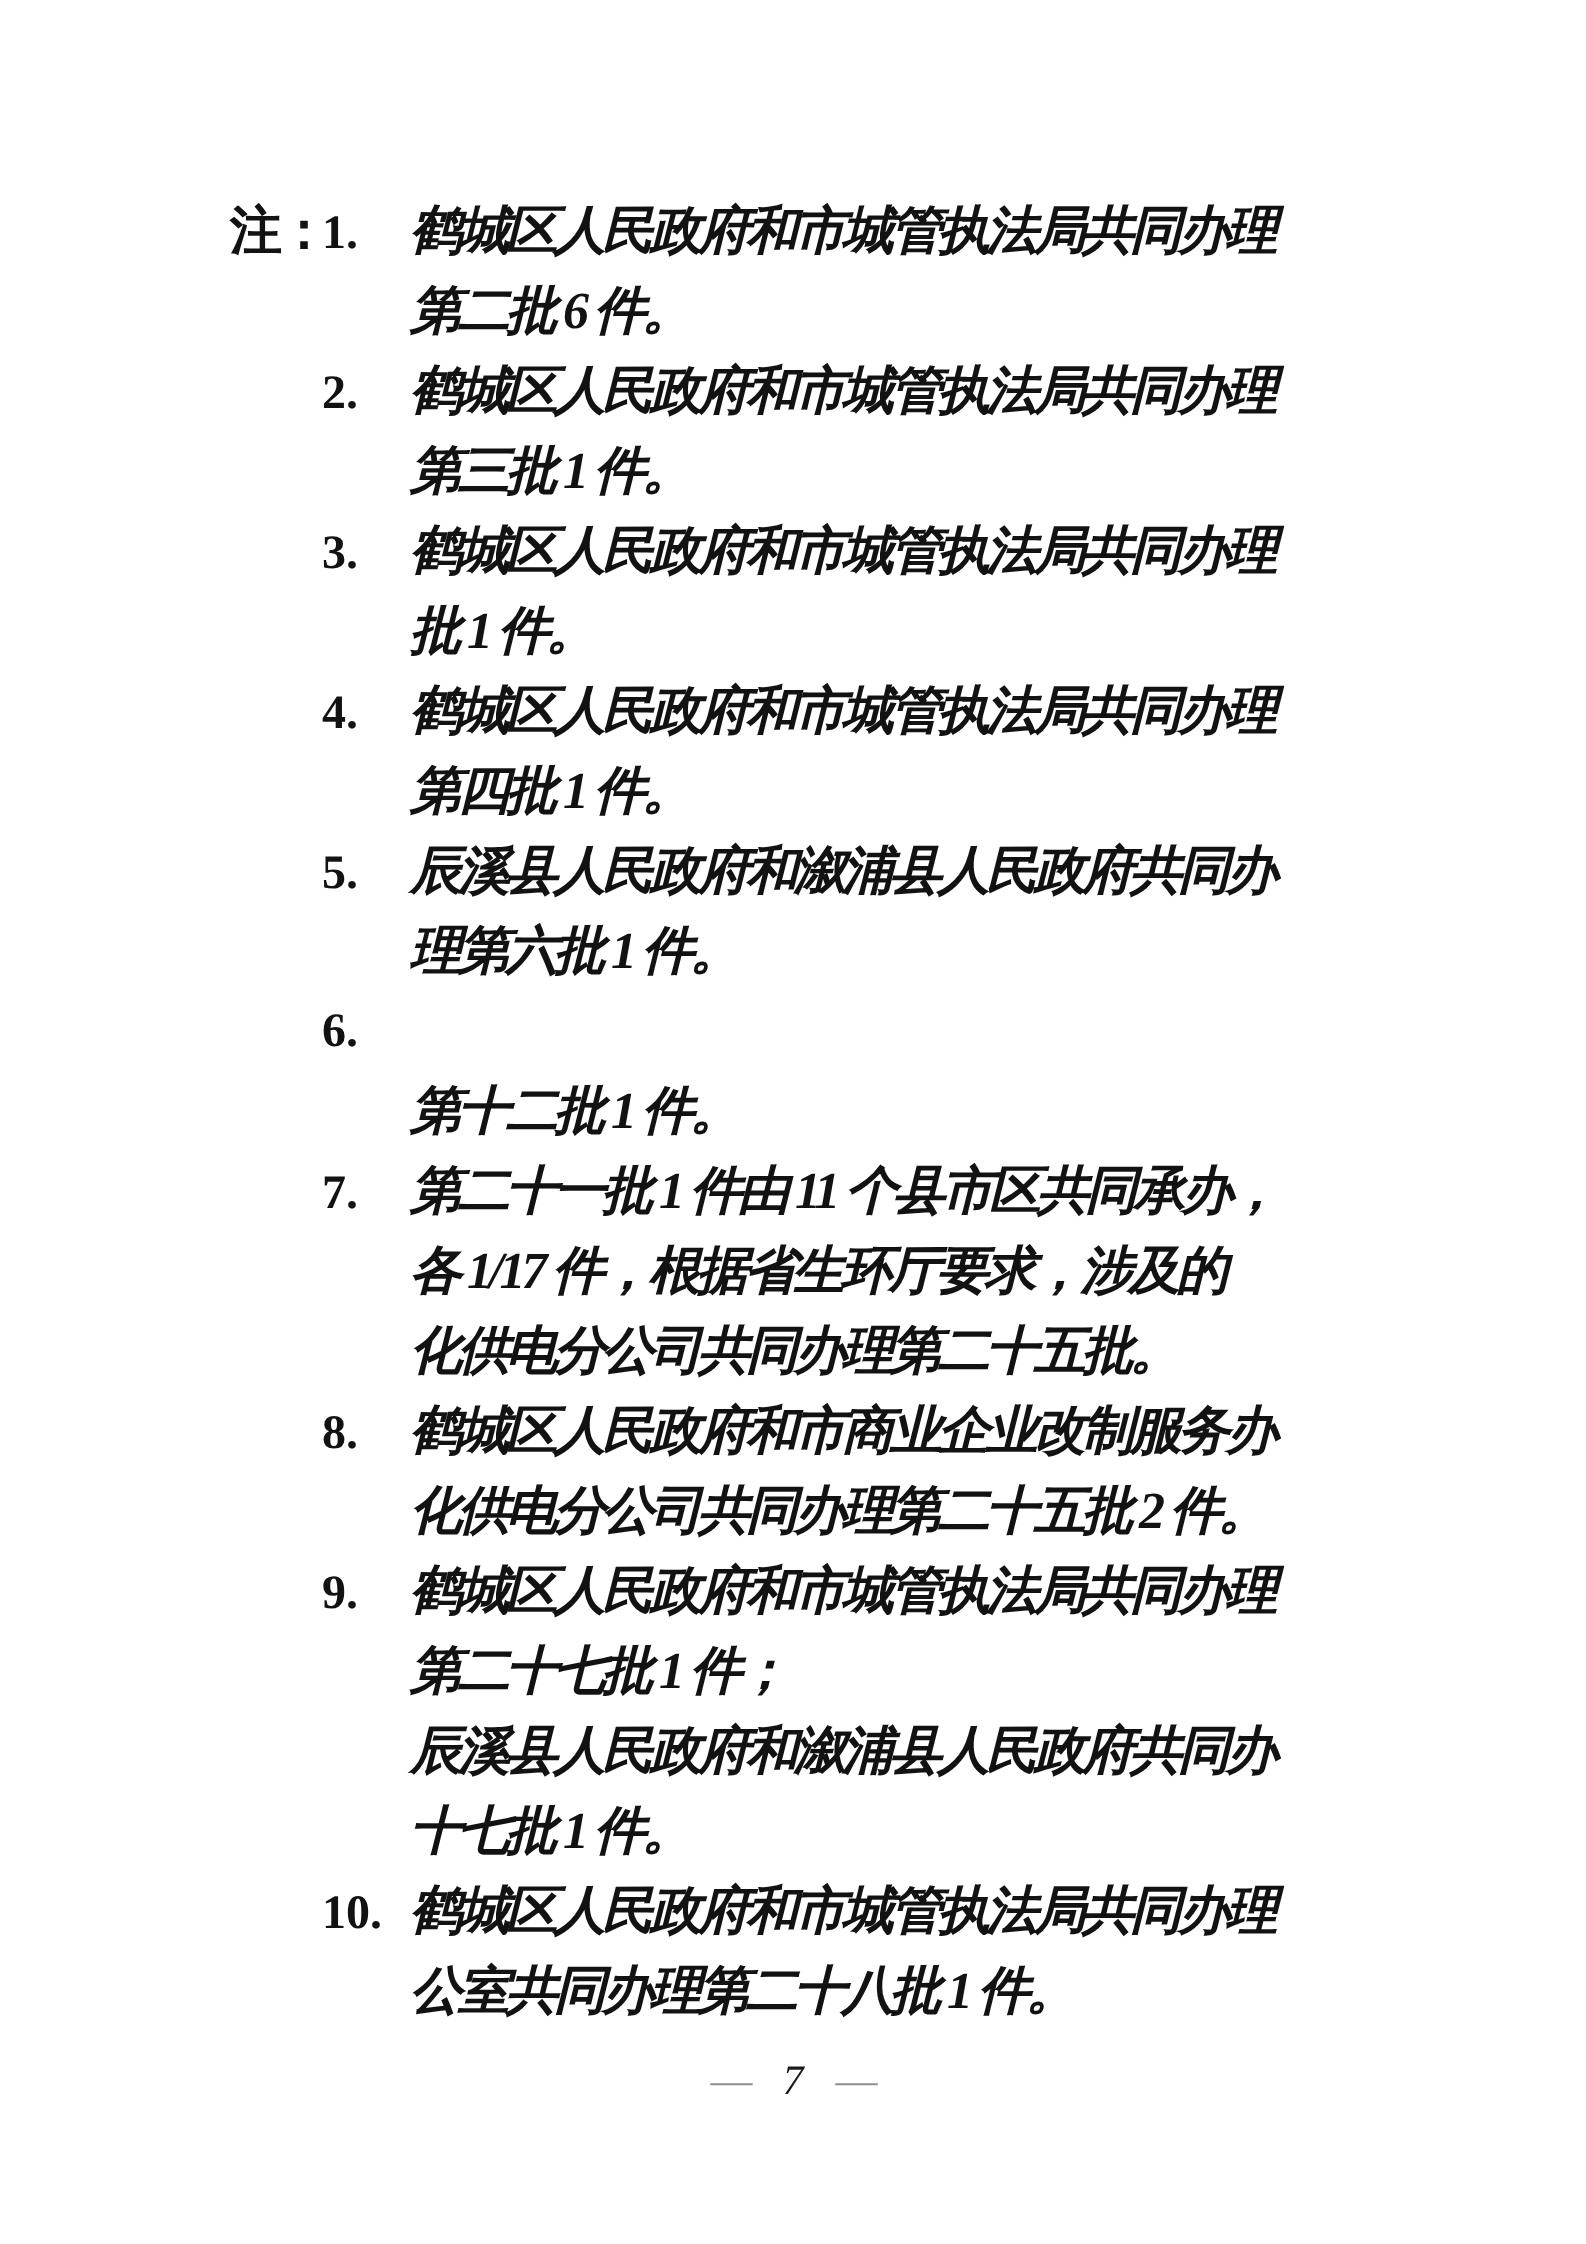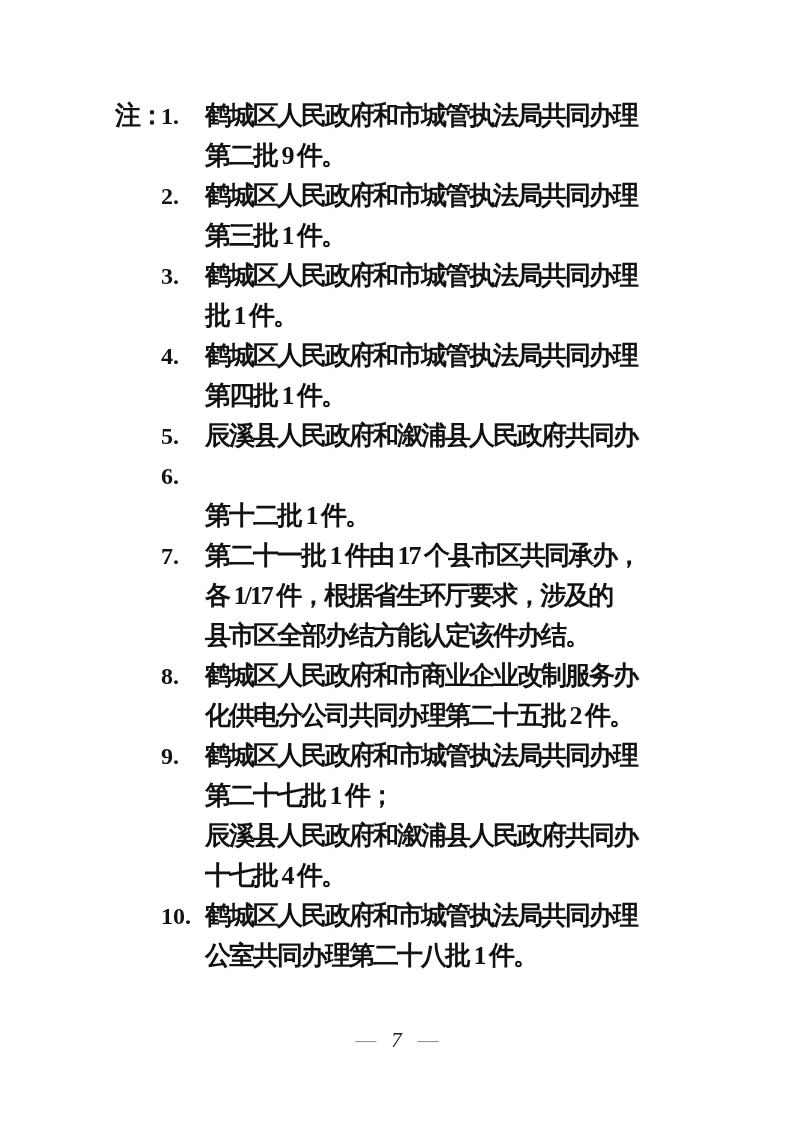--- a/index.html
+++ b/index.html
@@ -36,20 +36,21 @@
     letter-spacing: -2px;
   }
   .col-num {
     flex: 0 0 44px;
     width: 44px;
     font-size: 24px;
     letter-spacing: 0;
   }
   .col-text {
     letter-spacing: -2px;
+    font-style: italic;
   }
   .page-footer {
     position: absolute;
     left: 0;
     top: 1024px;
     width: 100%;
     height: 32px;
     line-height: 32px;
     text-align: center;
     font-size: 21px;
@@ -66,39 +67,40 @@
   }
 </style>
 </head>
 <body>
 
 <div class="page">
 
   <section class="note">
     <div id="note-lines">
         <div class="note-line"><span class="col-label">注：</span><span class="col-num">1.</span><span class="col-text">鹤城区人民政府和市城管执法局共同办理</span></div>
-        <div class="note-line"><span class="col-label"></span><span class="col-num"></span><span class="col-text">第二批 9 件。</span></div>
+        <div class="note-line"><span class="col-label"></span><span class="col-num"></span><span class="col-text">第二批 6 件。</span></div>
         <div class="note-line"><span class="col-label"></span><span class="col-num">2.</span><span class="col-text">鹤城区人民政府和市城管执法局共同办理</span></div>
         <div class="note-line"><span class="col-label"></span><span class="col-num"></span><span class="col-text">第三批 1 件。</span></div>
         <div class="note-line"><span class="col-label"></span><span class="col-num">3.</span><span class="col-text">鹤城区人民政府和市城管执法局共同办理</span></div>
         <div class="note-line"><span class="col-label"></span><span class="col-num"></span><span class="col-text">批 1 件。</span></div>
         <div class="note-line"><span class="col-label"></span><span class="col-num">4.</span><span class="col-text">鹤城区人民政府和市城管执法局共同办理</span></div>
         <div class="note-line"><span class="col-label"></span><span class="col-num"></span><span class="col-text">第四批 1 件。</span></div>
         <div class="note-line"><span class="col-label"></span><span class="col-num">5.</span><span class="col-text">辰溪县人民政府和溆浦县人民政府共同办</span></div>
+        <div class="note-line"><span class="col-label"></span><span class="col-num"></span><span class="col-text">理第六批 1 件。</span></div>
         <div class="note-line"><span class="col-label"></span><span class="col-num">6.</span></div>
         <div class="note-line"><span class="col-label"></span><span class="col-num"></span><span class="col-text">第十二批 1 件。</span></div>
-        <div class="note-line"><span class="col-label"></span><span class="col-num">7.</span><span class="col-text">第二十一批 1 件由 17 个县市区共同承办，</span></div>
+        <div class="note-line"><span class="col-label"></span><span class="col-num">7.</span><span class="col-text">第二十一批 1 件由 11 个县市区共同承办，</span></div>
         <div class="note-line"><span class="col-label"></span><span class="col-num"></span><span class="col-text">各 1/17 件，根据省生环厅要求，涉及的</span></div>
-        <div class="note-line"><span class="col-label"></span><span class="col-num"></span><span class="col-text">县市区全部办结方能认定该件办结。</span></div>
+        <div class="note-line"><span class="col-label"></span><span class="col-num"></span><span class="col-text">化供电分公司共同办理第二十五批。</span></div>
         <div class="note-line"><span class="col-label"></span><span class="col-num">8.</span><span class="col-text">鹤城区人民政府和市商业企业改制服务办</span></div>
         <div class="note-line"><span class="col-label"></span><span class="col-num"></span><span class="col-text">化供电分公司共同办理第二十五批 2 件。</span></div>
         <div class="note-line"><span class="col-label"></span><span class="col-num">9.</span><span class="col-text">鹤城区人民政府和市城管执法局共同办理</span></div>
         <div class="note-line"><span class="col-label"></span><span class="col-num"></span><span class="col-text">第二十七批 1 件；</span></div>
         <div class="note-line"><span class="col-label"></span><span class="col-num"></span><span class="col-text">辰溪县人民政府和溆浦县人民政府共同办</span></div>
-        <div class="note-line"><span class="col-label"></span><span class="col-num"></span><span class="col-text">十七批 4 件。</span></div>
+        <div class="note-line"><span class="col-label"></span><span class="col-num"></span><span class="col-text">十七批 1 件。</span></div>
         <div class="note-line"><span class="col-label"></span><span class="col-num">10.</span><span class="col-text">鹤城区人民政府和市城管执法局共同办理</span></div>
         <div class="note-line"><span class="col-label"></span><span class="col-num"></span><span class="col-text">公室共同办理第二十八批 1 件。</span></div>
       </div>
   </section>
 
   <footer class="page-footer">
     <span class="dash">—</span><span class="pnum">7</span><span class="dash">—</span>
   </footer>
 
 </div>

